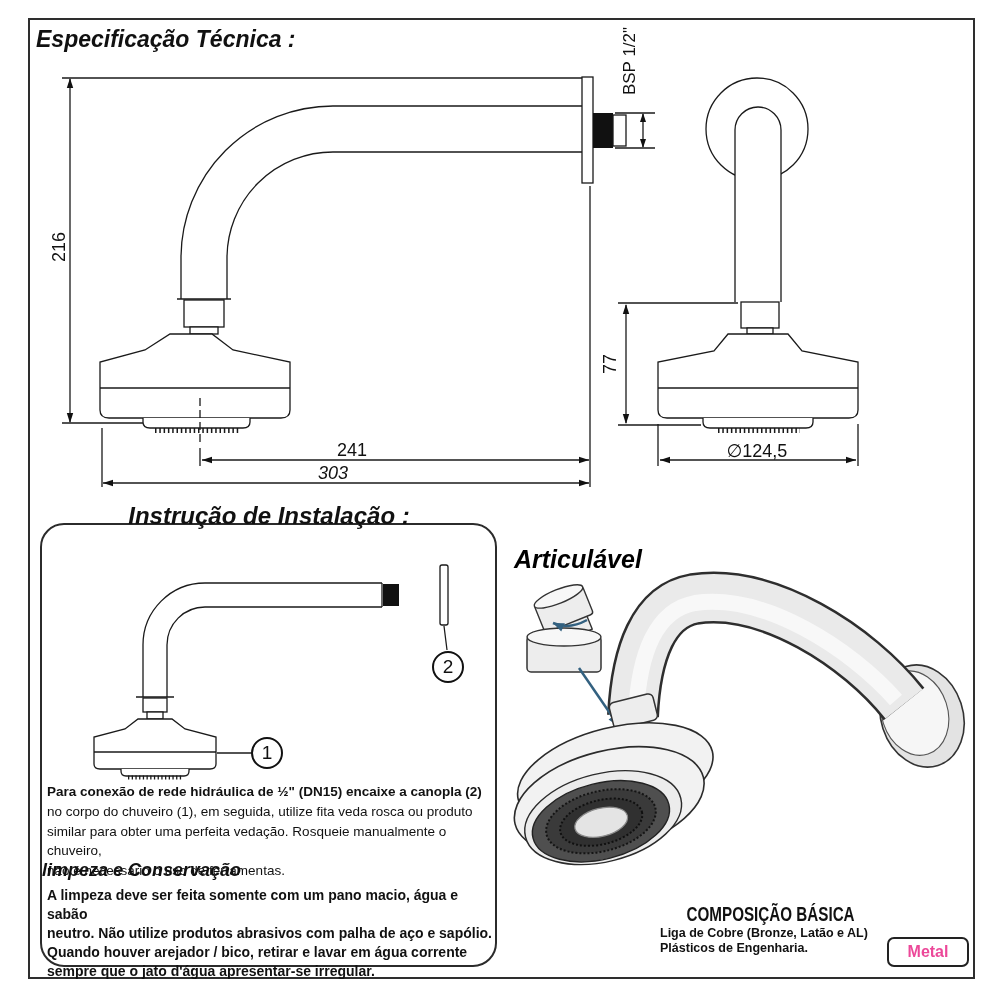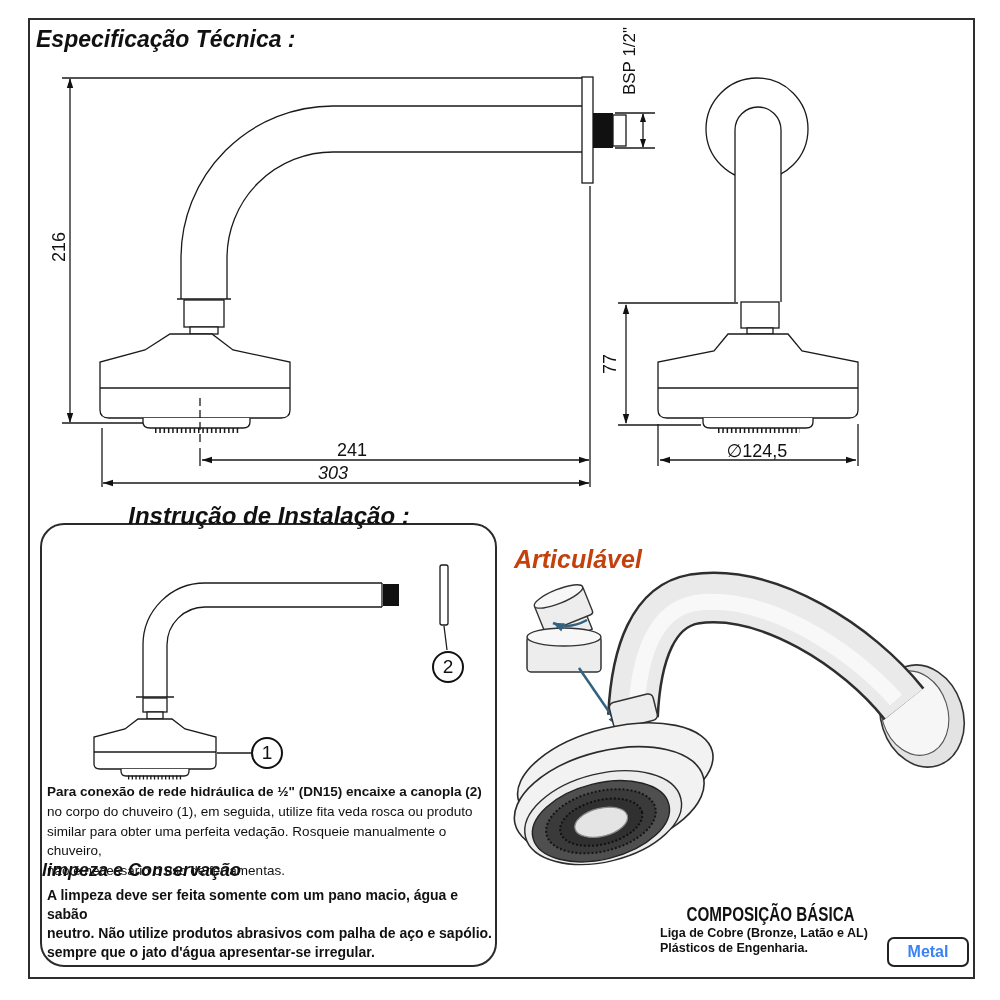--- a/index.html
+++ b/index.html
@@ -20,21 +20,21 @@
   #para1{left:47px;top:782px;width:448px;line-height:19.8px;font-size:13.5px;}
   #para1 .l1{font-weight:bold;}
   #care-title{left:42px;top:860px;width:454px;text-align:left;font-size:18px;}
   #para2{left:47px;top:886px;width:450px;line-height:19px;font-size:14px;font-weight:bold;}
   #articulavel{left:514px;top:545px;font-size:25px;}
   #comp-block{left:660px;top:903px;width:226px;text-align:left;}
   #comp-title{font-size:20px;font-weight:bold;letter-spacing:0px;display:inline-block;
               transform:scaleX(0.76);transform-origin:center;white-space:nowrap;}
   .comp-line{font-size:12.5px;font-weight:bold;line-height:14.5px;white-space:nowrap;}
   #metal-badge{left:887px;top:937px;width:78px;height:26px;border:2.5px solid #222;border-radius:7px;
-               display:flex;align-items:center;justify-content:center;font-size:16px;font-weight:bold;color:#3b82f6;}
+               display:flex;align-items:center;justify-content:center;font-size:16px;font-weight:bold;color:#ec4899;}
 </style>
 </head>
 <body>
 
 <div id="stage">
 
   <div id="page-border" class="abs"></div>
 
   <svg id="drawing-svg" class="abs" width="1000" height="1000" viewBox="0 0 1000 1000">
 
@@ -192,24 +192,25 @@
     <div>no corpo do chuveiro (1), em seguida, utilize fita veda rosca ou produto</div>
     <div>similar para obter uma perfeita vedação. Rosqueie manualmente o chuveiro,</div>
     <div>não é necessário o uso de ferramentas.</div>
   </div>
 
   <div id="care-title" class="abs heading">limpeza e Conservação</div>
 
   <div id="para2" class="abs">
     <div>A limpeza deve ser feita somente com um pano macio, água e sabão</div>
     <div>neutro. Não utilize produtos  abrasivos com palha de aço e sapólio.</div>
+    <div>Quando houver arejador / bico, retirar e lavar em água corrente</div>
     <div>sempre que o jato d'água apresentar-se irregular.</div>
   </div>
 
-  <div id="articulavel" class="abs heading" style="color: #c2410c;">Articulável</div>
+  <div id="articulavel" class="abs heading" style="color: #000000;">Articulável</div>
 
   <div id="comp-block" class="abs">
     <div id="comp-title">COMPOSIÇÃO BÁSICA</div>
     <div class="comp-line">Liga de Cobre (Bronze, Latão e AL)</div>
     <div class="comp-line">Plásticos de Engenharia.</div>
   </div>
 
   <div id="metal-badge" class="abs">Metal</div>
 
 </div>

